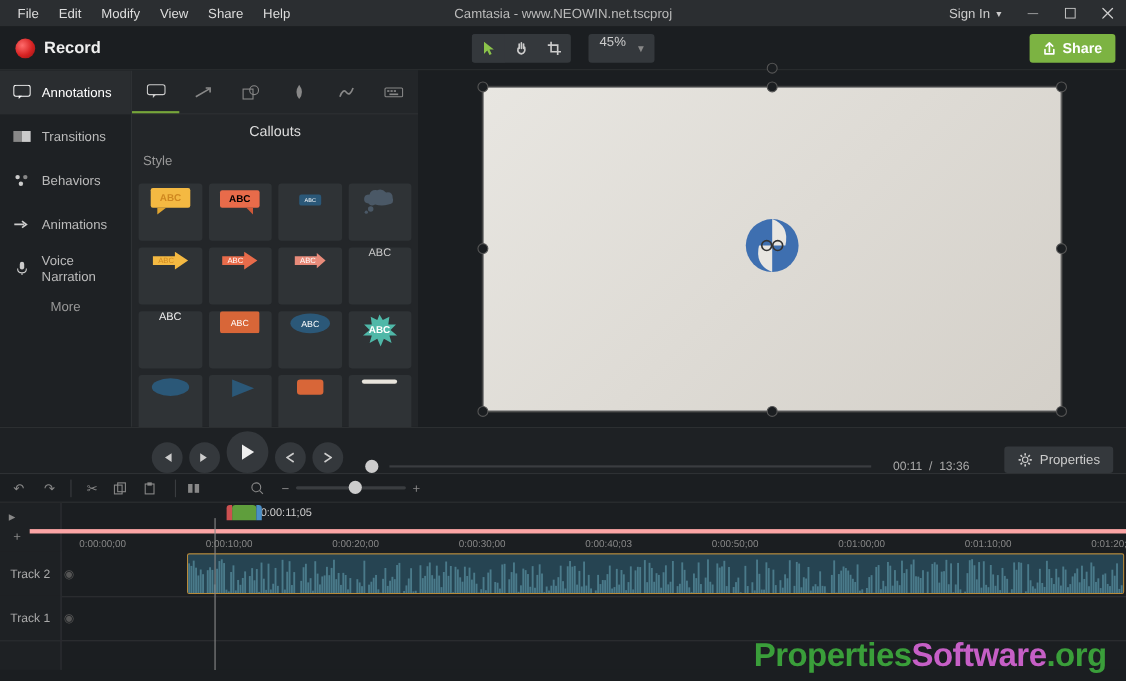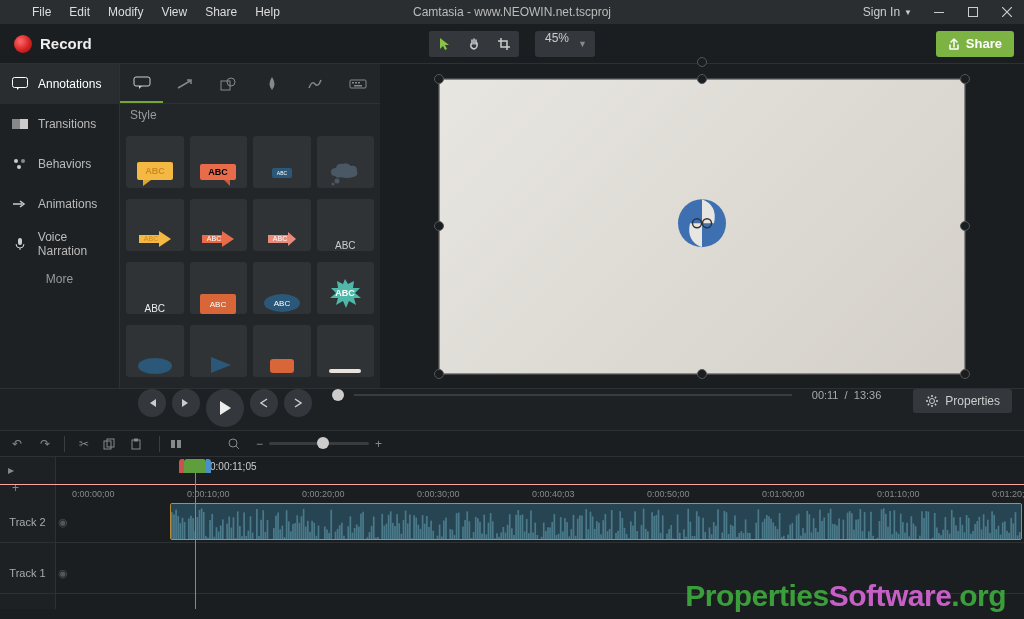--- a/index.html
+++ b/index.html
@@ -1,18 +1,18 @@
 <!DOCTYPE html>
 <html><head>
 <meta charset="utf-8">
 <style>
   * { box-sizing: border-box; margin: 0; padding: 0; font-family: "Segoe UI", Arial, sans-serif; }
   body { width: 1024px; height: 619px; background: #1b1e21; color: #ccc; overflow: hidden; position: relative; }
   .titlebar { height: 24px; background: #2b2e31; display: flex; align-items: center; font-size: 12px; position: relative; }
-  .menu { display: flex; gap: 2px; padding-left: 24px; }
+  .menu { display: flex; gap: 2px; padding-left: 8px; }
   .menu-item { padding: 2px 8px; cursor: pointer; color:#ddd; }
   .title-center { position:absolute; left:50%; transform:translateX(-50%); color:#bbb; }
   .win-controls { position:absolute; right:0; display:flex; align-items:center; height:100%; }
   .signin { padding:2px 10px; cursor:pointer; font-size:12px; display:flex; align-items:center; gap:4px;}
   .win-btn { width:34px; height:24px; display:flex; align-items:center; justify-content:center; cursor:pointer;}
   .toolbar { height:40px; background:#1b1e21; display:flex; align-items:center; border-bottom:1px solid #2e3134; position:relative;}
   .record-btn { display:flex; align-items:center; gap:8px; padding:0 14px; cursor:pointer; font-size:15px; color:#eee; font-weight:600;}
   .rec-circle { width:18px; height:18px; border-radius:50%; background:radial-gradient(circle at 35% 35%, #ff6b6b, #d62222 55%, #8e1313);}
   .tool-center { position:absolute; left:50%; transform:translateX(-50%); display:flex; align-items:center; gap:0;}
   .tool-group { display:flex; background:#34383c; border-radius:3px; overflow:hidden;}
@@ -29,46 +29,46 @@
   .side-icon{width:16px;display:flex;justify-content:center;}
   .more-tab{height:30px;display:flex;align-items:center;justify-content:center;font-size:12px;color:#999;cursor:pointer;}
   .panel { width:260px; background:#232629; display:flex; flex-direction:column;}
   .panel-tabs { height:40px; display:flex; border-bottom:1px solid #2e3134;}
   .ptab { flex:1; display:flex; align-items:center; justify-content:center; cursor:pointer; color:#888;}
   .ptab.active { border-bottom:2px solid #76a53a; color:#ddd;}
   .panel-title { text-align:center; padding:8px 0; font-size:13px; color:#ddd;}
   .style-row { display:flex; align-items:center; padding:4px 10px 8px; gap:8px; font-size:12px; color:#999;}
   .style-select { flex:1; background:#2f3336; border:none; color:#ccc; height:22px; padding:0 8px; border-radius:2px;}
   .callout-grid { flex:1; overflow:auto; display:grid; grid-template-columns:repeat(4,1fr); gap:6px; padding:6px;}
-  .callout-item { background:#2f3336; border-radius:3px; height:52px; display:flex; align-items:flex-end; justify-content:center; cursor:grab; position:relative;}
+  .callout-item { background:#2f3336; border-radius:3px; height:52px; display:flex; align-items:flex-start; justify-content:center; cursor:grab; position:relative;}
   .cabc { font-size:9px; font-weight:bold; color:#fff;}
   .canvas-area { flex:1; background:#1b1e21; display:flex; align-items:center; justify-content:center; position: relative;}
   .canvas { width:528px; height:297px; background:linear-gradient(135deg,#e8e6e1,#d4d0c9); border:1px solid #444; position:relative; box-shadow:0 0 0 1px #888 inset;}
   .handle{width:10px;height:10px;border:1px solid #555;background:#1b1e21;position:absolute;border-radius:50%;}
   .h-tl{left:-5px;top:-5px;} .h-tm{left:50%;top:-5px;margin-left:-5px;} .h-tr{right:-5px;top:-5px;}
   .h-ml{left:-5px;top:50%;margin-top:-5px;} .h-mr{right:-5px;top:50%;margin-top:-5px;}
   .h-bl{left:-5px;bottom:-5px;} .h-bm{left:50%;bottom:-5px;margin-left:-5px;} .h-br{right:-5px;bottom:-5px;}
   .rot{left:50%;top:-22px;margin-left:-5px;}
   .logo { position:absolute; left:50%; top:50%; transform:translate(-50%,-55%);}
-  .playback-bar { height:42px; background:#1e2124; display:flex; align-items:flex-start; padding:0 12px; gap:6px; border-top:1px solid #2e3134;}
+  .playback-bar { height:42px; background:#1e2124; display:flex; align-items:flex-end; padding:0 12px; gap:6px; border-top:1px solid #2e3134;}
   .pb-btn { width:28px; height:28px; border-radius:50%; background:#34383c; display:flex; align-items:center; justify-content:center; cursor:pointer; color:#ccc; font-size:11px;}
   .pb-btn.big{width:38px;height:38px;font-size:15px;}
   .pb-spacer { flex:1; display:flex; align-items:center; gap:10px; margin:0 14px;}
   .pb-dot{width:12px;height:12px;background:#ccc;border-radius:50%;}
   .pb-line{flex:1;height:2px;background:#3a3d40;}
   .time-display{font-size:11px;color:#aaa;}
   .props-btn{display:flex;align-items:center;gap:6px;background:#34383c;padding:5px 12px;border-radius:3px;cursor:pointer;font-size:12px;}
   .timeline-tools{height:26px;background:#1b1e21;display:flex;align-items:center;padding:0 8px;gap:10px;border-top:1px solid #2e3134;font-size:12px;color:#888;}
   .tl-btn{cursor:pointer;width:18px;text-align:center;}
   .tl-sep{width:1px;height:16px;background:#3a3d40;}
   .zoom-slider{display:flex;align-items:center;gap:6px;}
   .zslide{width:100px;height:3px;background:#3a3d40;position:relative;border-radius:2px;}
   .zknob{width:12px;height:12px;background:#ccc;border-radius:50%;position:absolute;top:-5px;left:48px;cursor:pointer;}
   .timeline{height:153px;background:#1b1e21;position:relative;overflow:hidden;border-top:1px solid #2e3134;}
-  .playhead-area{height:28px;position:relative;border-bottom:1px solid #fca5a5;}
+  .playhead-area{height:28px;position:relative;border-bottom:4px solid #fca5a5;margin-left:27px;}
   .playhead{position:absolute;left:184px;top:2px;display:flex;align-items:center;gap:4px;font-size:10px;color:#ccc;z-index:5;}
   .ph-handle{width:22px;height:14px;background:#5f9e3c;border-radius:3px 3px 0 0;position:relative;}
   .ph-handle::before{content:"";position:absolute;left:-5px;top:0;width:5px;height:14px;background:#cc5050;border-radius:3px 0 0 0;}
   .ph-handle::after{content:"";position:absolute;right:-5px;top:0;width:5px;height:14px;background:#4a8fc7;border-radius:0 3px 0 0;}
   .ph-line{position:absolute;left:195px;top:14px;width:1px;height:140px;background:#888;z-index:4;}
   .ruler{position:absolute;left:72px;right:0;top:32px;height:18px;font-size:9px;color:#888;}
   .ruler-tick{position:absolute;top:0;}
   .tracks-header{position:absolute;left:0;top:0;width:56px;height:100%;background:#1e2124;border-right:1px solid #2e3134;}
   .track-ctrl{position:absolute;left:8px;color:#888;font-size:12px;cursor:pointer;}
   .track-row{position:absolute;left:0;right:0;height:42px;border-bottom:1px solid #2e3134;}
@@ -235,20 +235,21 @@
       <div class="ptab">
           <svg width="18" height="10">
             <rect x="1" y="1" width="16" height="8" rx="1" fill="none" stroke="#888"></rect>
             <rect x="3" y="3" width="2" height="1.5" fill="#888"></rect>
             <rect x="6" y="3" width="2" height="1.5" fill="#888"></rect>
             <rect x="9" y="3" width="2" height="1.5" fill="#888"></rect>
             <rect x="5" y="6" width="8" height="1.5" fill="#888"></rect>
           </svg>
         </div>
     </div>
+    <div class="panel-title">Callouts</div>
     <div class="style-row">
       <span>Style</span>
     </div>
     <div class="callout-grid">
       <div class="callout-item">
           <svg width="44" height="30">
             <rect x="4" y="4" width="36" height="18" rx="2" fill="#f4b942"></rect>
             <path d="M10 22 L10 28 L18 22" fill="#e0a530"></path>
             <text x="22" y="16" text-anchor="middle" class="cabc" fill="#d08820">ABC</text>
           </svg>
@@ -871,21 +872,21 @@
             <rect x="788" y="27.125240054869685" width="1.6" height="12.874759945130316"></rect>
             <rect x="790" y="13.095473251028807" width="1.6" height="26.904526748971193"></rect>
             <rect x="792" y="18.23443072702332" width="1.6" height="21.76556927297668"></rect>
             <rect x="794" y="7.677914951989024" width="1.6" height="32.322085048010976"></rect>
             <rect x="796" y="29.52469135802469" width="1.6" height="10.475308641975309"></rect>
             <rect x="798" y="26.392043895747598" width="1.6" height="13.6079561042524"></rect>
           </g>
       </svg>
     </div>
   </div>
-  <div class="track-row" style="top:95px;padding-left:30px;">
+  <div class="track-row" style="top:84px;padding-left:30px;">
     <div class="track-label">Track 1</div>
     <span class="track-eye">◉</span>
   </div>
 </div>
 
 <div class="watermark">
   <span class="wm-g">Properties</span><span class="wm-o">Software</span><span class="wm-g">.org</span>
 </div>
 
 </body></html>

